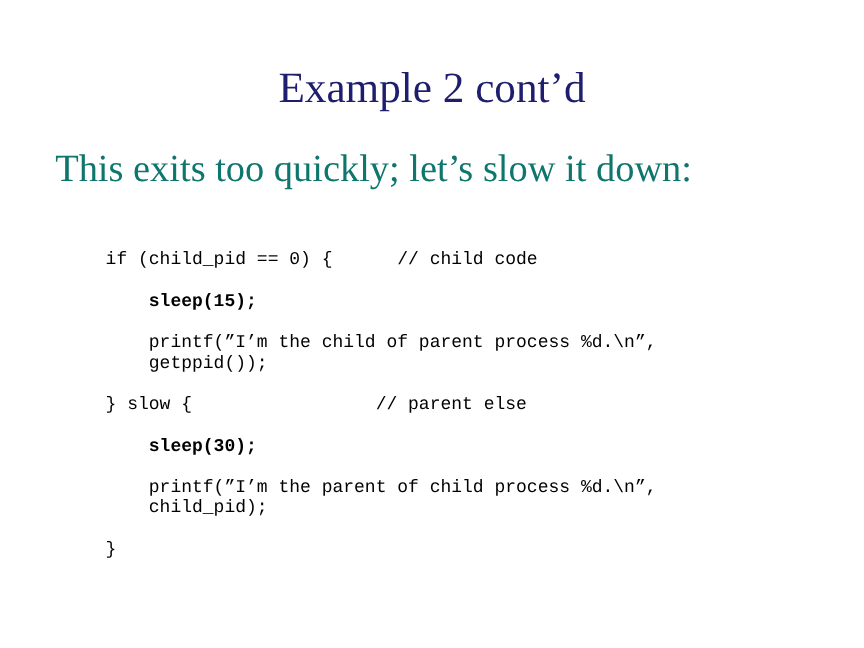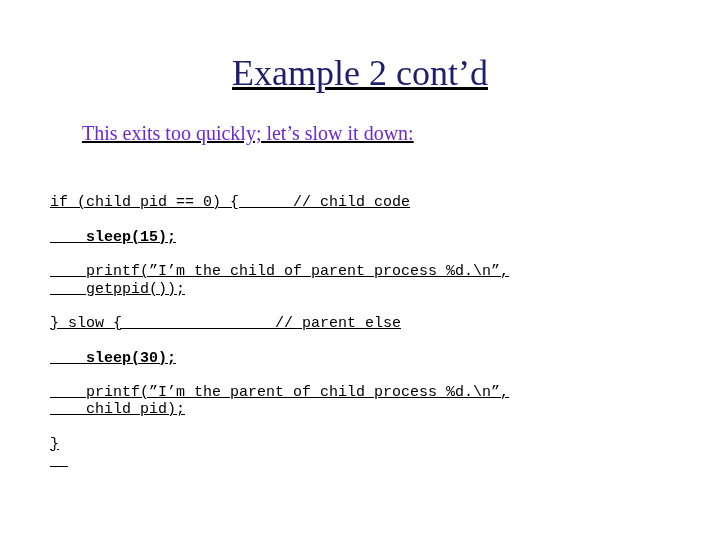--- a/index.html
+++ b/index.html
@@ -9,41 +9,40 @@
     height: 540px;
     background: #ffffff;
     font-family: "Times New Roman", Times, serif;
     color: #000000;
   }
   .slide {
     width: 720px;
     height: 531px;
     position: relative;
     box-sizing: border-box;
-    text-decoration: underline;
   }
   .title {
     text-align: center;
     font-size: 36px;
     color: #1e1e6e;
     padding-top: 52px;
     font-weight: normal;
   }
   .subtitle {
-    font-size: 20px;
-    color: #6d28d9;
-    padding-left: 82px;
+    font-size: 32px;
+    color: #0f766e;
+    padding-left: 46px;
     padding-top: 28px;
     font-weight: normal;
   }
   .codeblock {
     font-family: "Courier New", Courier, monospace;
     font-size: 15px;
     line-height: 1.15;
-    padding-left: 50px;
+    padding-left: 88px;
     padding-right: 40px;
     padding-top: 32px;
     color: #000000;
     white-space: pre;
   }
   .code-line {
     white-space: pre;
   }
   .bold {
     font-weight: bold;

